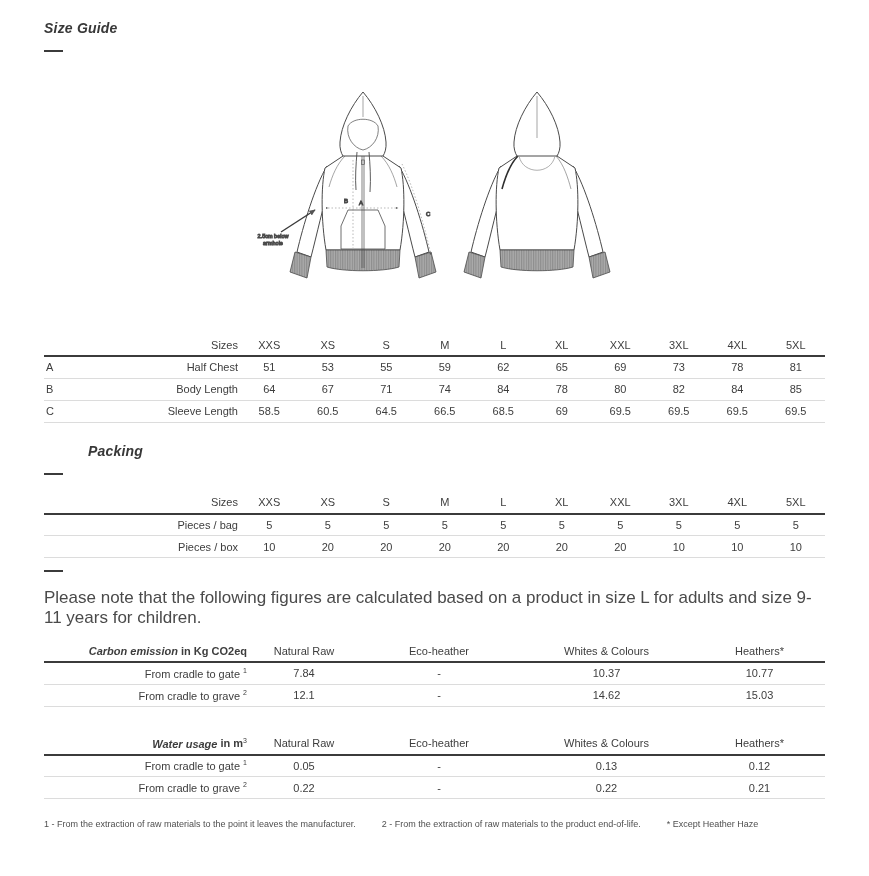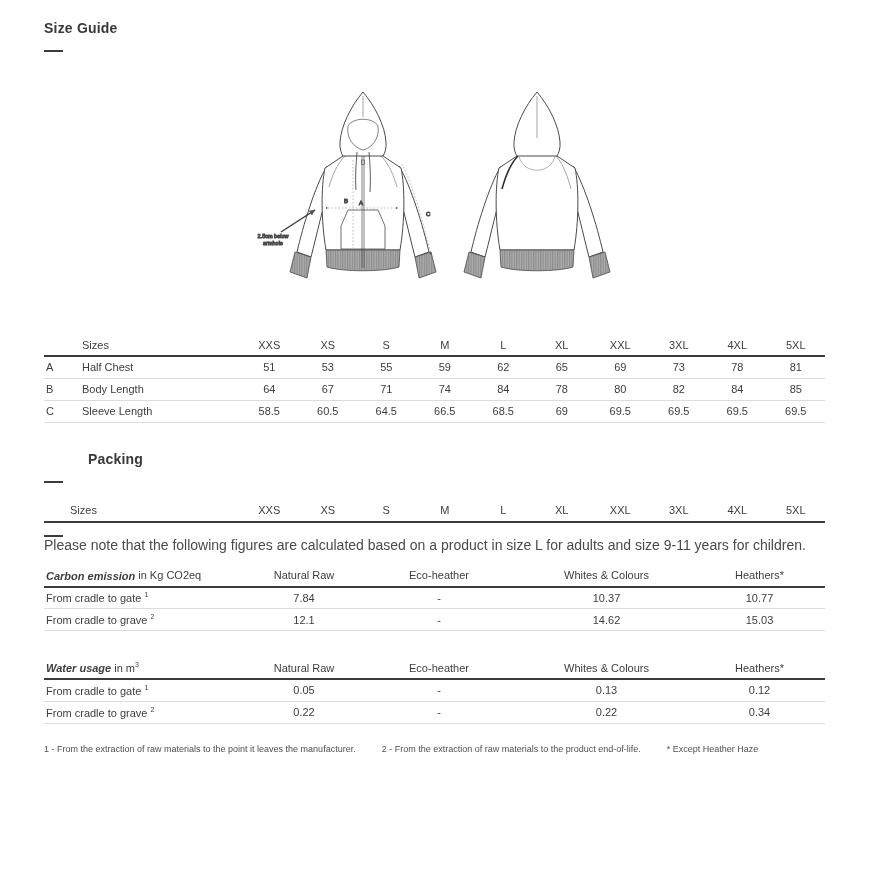--- a/index.html
+++ b/index.html
@@ -4,45 +4,45 @@
 <style>
   * { box-sizing: border-box; margin: 0; padding: 0; }
   html, body { width: 869px; height: 876px; background: #ffffff; overflow: hidden; }
   body {
     font-family: "Liberation Sans", sans-serif;
     color: #3d3d3d;
     -webkit-font-smoothing: antialiased;
   }
   .page { padding: 20px 44px 0 44px; width: 869px; }
 
-  h2.sec-title { font-size: 14px; font-weight: bold; color: #383838; letter-spacing: .2px; }
+  h2.sec-title { font-size: 14px; font-weight: bold; color: #383838; letter-spacing: .2px; font-style: italic; }
   .rule { width: 19px; height: 2px; background: #3b3b3b; margin-top: 14px; }
 
   
   .illustration { margin-top: 32px; display: flex; justify-content: center; }
 
   
   table { width: 781px; border-collapse: collapse; table-layout: fixed; font-size: 11px; color: #3d3d3d; }
   th, td { font-weight: normal; height: 22px; padding: 0 2px; vertical-align: middle; }
   thead th { border-bottom: 2px solid #3b3b3b; }
   tbody td { border-bottom: 1px solid #dcdcdc; }
   .num { text-align: center; }
-  .lbl { text-align: left; }
+  .lbl { text-align: right; }
   .key { text-align: left; }
   .b { font-weight: bold; font-style: italic; }
-  .unit { margin-left: 3px; }
+  .unit { margin-left: 3px; font-weight: bold; }
   sup { font-size: 7px; }
 
   .size-table { margin-top: 22px; }
-  .packing-sec h2 { margin-top: 28px; padding-left: 44px; }
+  .packing-sec h2 { margin-top: 20px; padding-left: 44px; }
   .packing-table { margin-top: 17px; }
 
   .env-sec h2 { margin-top: 44px; }
   .env-sec .rule { margin-top: 12px; }
-  .env-note { font-size: 14px; color: #4a4a4a; }
+  .env-note { margin-top: 16px; font-size: 17px; color: #4a4a4a; }
   .carbon-table { margin-top: 12px; }
   .water-table { margin-top: 26px; }
 
   .footnotes { margin-top: 20px; display: flex; gap: 26px; font-size: 9px; color: #4f4f4f; }
 
   svg text { font-family: "Liberation Sans", sans-serif; fill: #4a4a4a; }
 </style>
 </head>
 <body>
 
@@ -231,20 +231,48 @@
           <th class="num">M</th>
           <th class="num">L</th>
           <th class="num">XL</th>
           <th class="num">XXL</th>
           <th class="num">3XL</th>
           <th class="num">4XL</th>
           <th class="num">5XL</th>
         </tr>
       </thead>
       <tbody>
+        <tr>
+          <td class="key"></td>
+          <td class="lbl">Pieces / bag</td>
+          <td class="num">5</td>
+          <td class="num">5</td>
+          <td class="num">5</td>
+          <td class="num">5</td>
+          <td class="num">5</td>
+          <td class="num">5</td>
+          <td class="num">5</td>
+          <td class="num">5</td>
+          <td class="num">5</td>
+          <td class="num">5</td>
+        </tr>
+        <tr>
+          <td class="key"></td>
+          <td class="lbl">Pieces / box</td>
+          <td class="num">10</td>
+          <td class="num">20</td>
+          <td class="num">20</td>
+          <td class="num">20</td>
+          <td class="num">20</td>
+          <td class="num">20</td>
+          <td class="num">20</td>
+          <td class="num">10</td>
+          <td class="num">10</td>
+          <td class="num">10</td>
+        </tr>
       </tbody>
     </table>
   </div>
 
   <div class="env-sec">
     <div class="rule"></div>
 
     <p class="env-note">Please note that the following figures are calculated based on a product in size L for adults and size 9-11 years for children.</p>
 
     <table class="carbon-table">
@@ -305,21 +333,21 @@
           <td class="num">0.05</td>
           <td class="num">-</td>
           <td class="num">0.13</td>
           <td class="num">0.12</td>
         </tr>
         <tr>
           <td class="lbl"><span>From cradle to grave</span> <sup>2</sup></td>
           <td class="num">0.22</td>
           <td class="num">-</td>
           <td class="num">0.22</td>
-          <td class="num">0.34</td>
+          <td class="num">0.21</td>
         </tr>
       </tbody>
     </table>
 
     <div class="footnotes">
       <span>1 - From the extraction of raw materials to the point it leaves the manufacturer.</span>
       <span>2 - From the extraction of raw materials to the product end-of-life.</span>
       <span>* Except Heather Haze</span>
     </div>
   </div>

